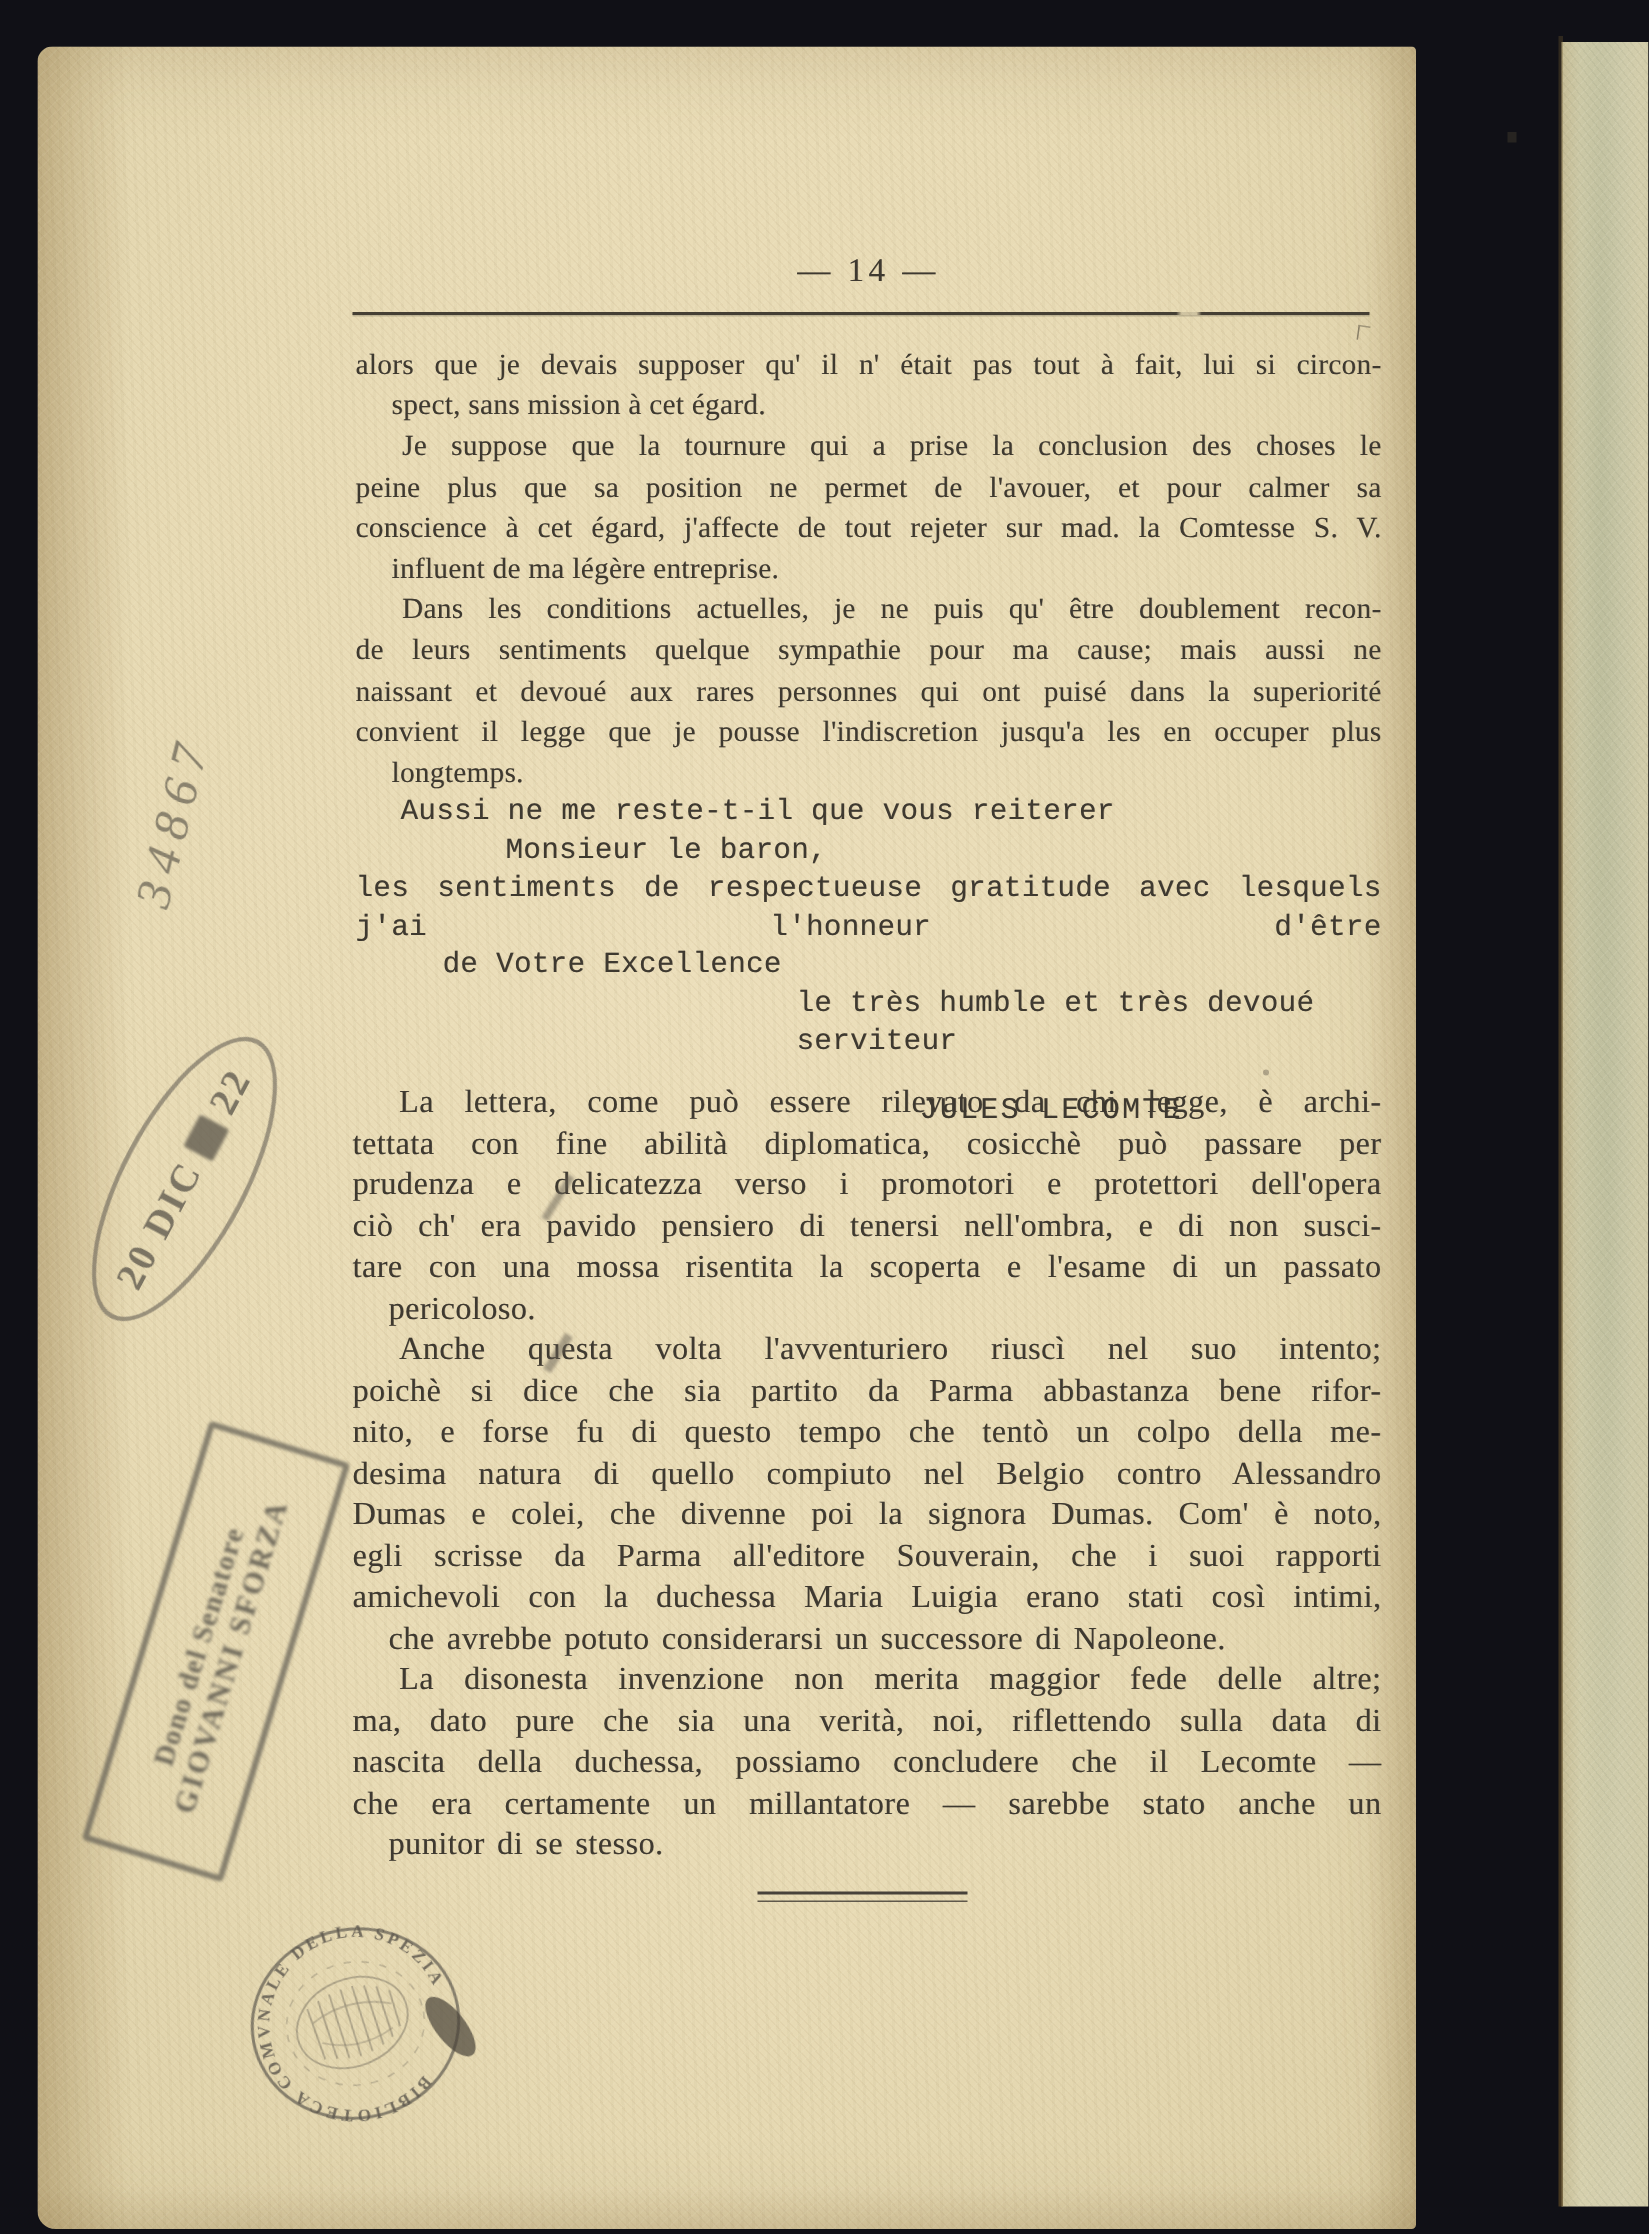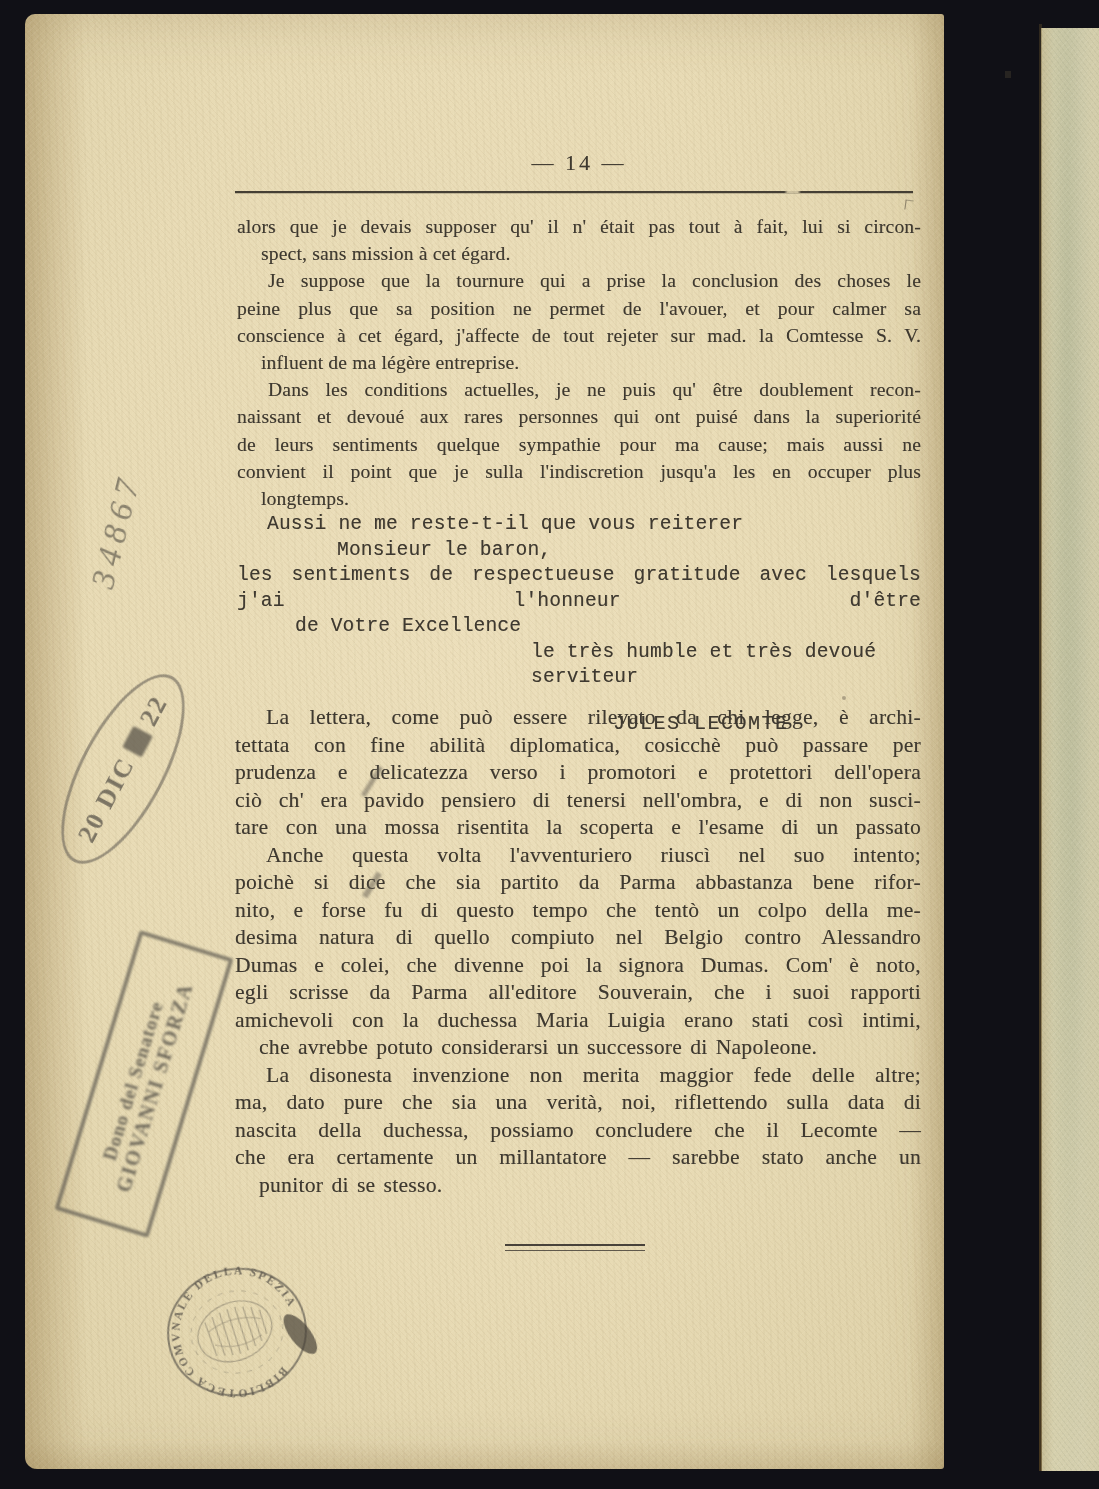--- a/index.html
+++ b/index.html
@@ -5,21 +5,21 @@
   html,body{margin:0;padding:0;}
   body{
     width:1099px;height:1489px;
     background:#101016;
     position:relative;
     overflow:hidden;
     font-family:"Liberation Serif","DejaVu Serif",serif;
   }
   
   .page{
-    position:absolute;left:25px;top:14px;width:919px;height:1455px;
+    position:absolute;left:25px;top:31px;width:919px;height:1455px;
     border-radius:10px 3px 3px 12px;
     background:
       linear-gradient(90deg, rgba(150,122,70,.30), rgba(150,122,70,0) 62px),
       linear-gradient(270deg, rgba(140,112,60,.22), rgba(140,112,60,0) 34px),
       linear-gradient(0deg, rgba(140,112,60,.12), rgba(140,112,60,0) 28px),
       radial-gradient(ellipse at 48% 42%, #ecdfbb 0%, #e8dbb5 55%, #ddd0a7 100%);
     box-shadow: inset 0 0 55px rgba(120,95,50,.25);
   }
   .page::before{ 
     content:"";position:absolute;inset:0;border-radius:inherit;pointer-events:none;
@@ -114,38 +114,39 @@
   <div class="tick"></div>
 
   <div class="french ink">
     <div class="line jl">alors que je devais supposer qu' il n' était pas tout à fait, lui si circon-</div>
     <div class="line ll">spect, sans mission à cet égard.</div>
     <div class="line jl ind">Je suppose que la tournure qui a prise la conclusion des choses le</div>
     <div class="line jl">peine plus que sa position ne permet de l'avouer, et pour calmer sa</div>
     <div class="line jl">conscience à cet égard, j'affecte de tout rejeter sur mad. la Comtesse S. V.</div>
     <div class="line ll">influent de ma légère entreprise.</div>
     <div class="line jl ind">Dans les conditions actuelles, je ne puis qu' être doublement recon-</div>
+    <div class="line jl">de leurs sentiments quelque sympathie pour ma cause; mais aussi ne</div>
     <div class="line jl">naissant et devoué aux rares personnes qui ont puisé dans la superiorité</div>
-    <div class="line jl">de leurs sentiments quelque sympathie pour ma cause; mais aussi ne</div>
-    <div class="line jl">convient il point que je sulla l'indiscretion jusqu'a les en occuper plus</div>
+    <div class="line jl">convient il legge que je pousse l'indiscretion jusqu'a les en occuper plus</div>
     <div class="line ll">longtemps.</div>
     <div class="line ll close" style="margin-left:30px">Aussi ne me reste-t-il que vous reiterer</div>
     <div class="line ll close" style="margin-left:100px">Monsieur le baron,</div>
     <div class="line jl close">les sentiments de respectueuse gratitude avec lesquels j'ai l'honneur d'être</div>
     <div class="line ll close" style="margin-left:58px">de Votre Excellence</div>
     <div class="line ll close" style="margin-left:294px">le très humble et très devoué serviteur</div>
     <div class="line ll close sig" style="margin-left:376px">JULES LECOMTE</div>
   </div>
 
   <div class="italian ink">
     <div class="line jl ind">La lettera, come può essere rilevato da chi legge, è archi-</div>
     <div class="line jl">tettata con fine abilità diplomatica, cosicchè può passare per</div>
     <div class="line jl">prudenza e delicatezza verso i promotori e protettori dell'opera</div>
     <div class="line jl">ciò ch' era pavido pensiero di tenersi nell'ombra, e di non susci-</div>
     <div class="line jl">tare con una mossa risentita la scoperta e l'esame di un passato</div>
+    <div class="line ll">pericoloso.</div>
     <div class="line jl ind">Anche questa volta l'avventuriero riuscì nel suo intento;</div>
     <div class="line jl">poichè si dice che sia partito da Parma abbastanza bene rifor-</div>
     <div class="line jl">nito, e forse fu di questo tempo che tentò un colpo della me-</div>
     <div class="line jl">desima natura di quello compiuto nel Belgio contro Alessandro</div>
     <div class="line jl">Dumas e colei, che divenne poi la signora Dumas. Com' è noto,</div>
     <div class="line jl">egli scrisse da Parma all'editore Souverain, che i suoi rapporti</div>
     <div class="line jl">amichevoli con la duchessa Maria Luigia erano stati così intimi,</div>
     <div class="line ll">che avrebbe potuto considerarsi un successore di Napoleone.</div>
     <div class="line jl ind">La disonesta invenzione non merita maggior fede delle altre;</div>
     <div class="line jl">ma, dato pure che sia una verità, noi, riflettendo sulla data di</div>

